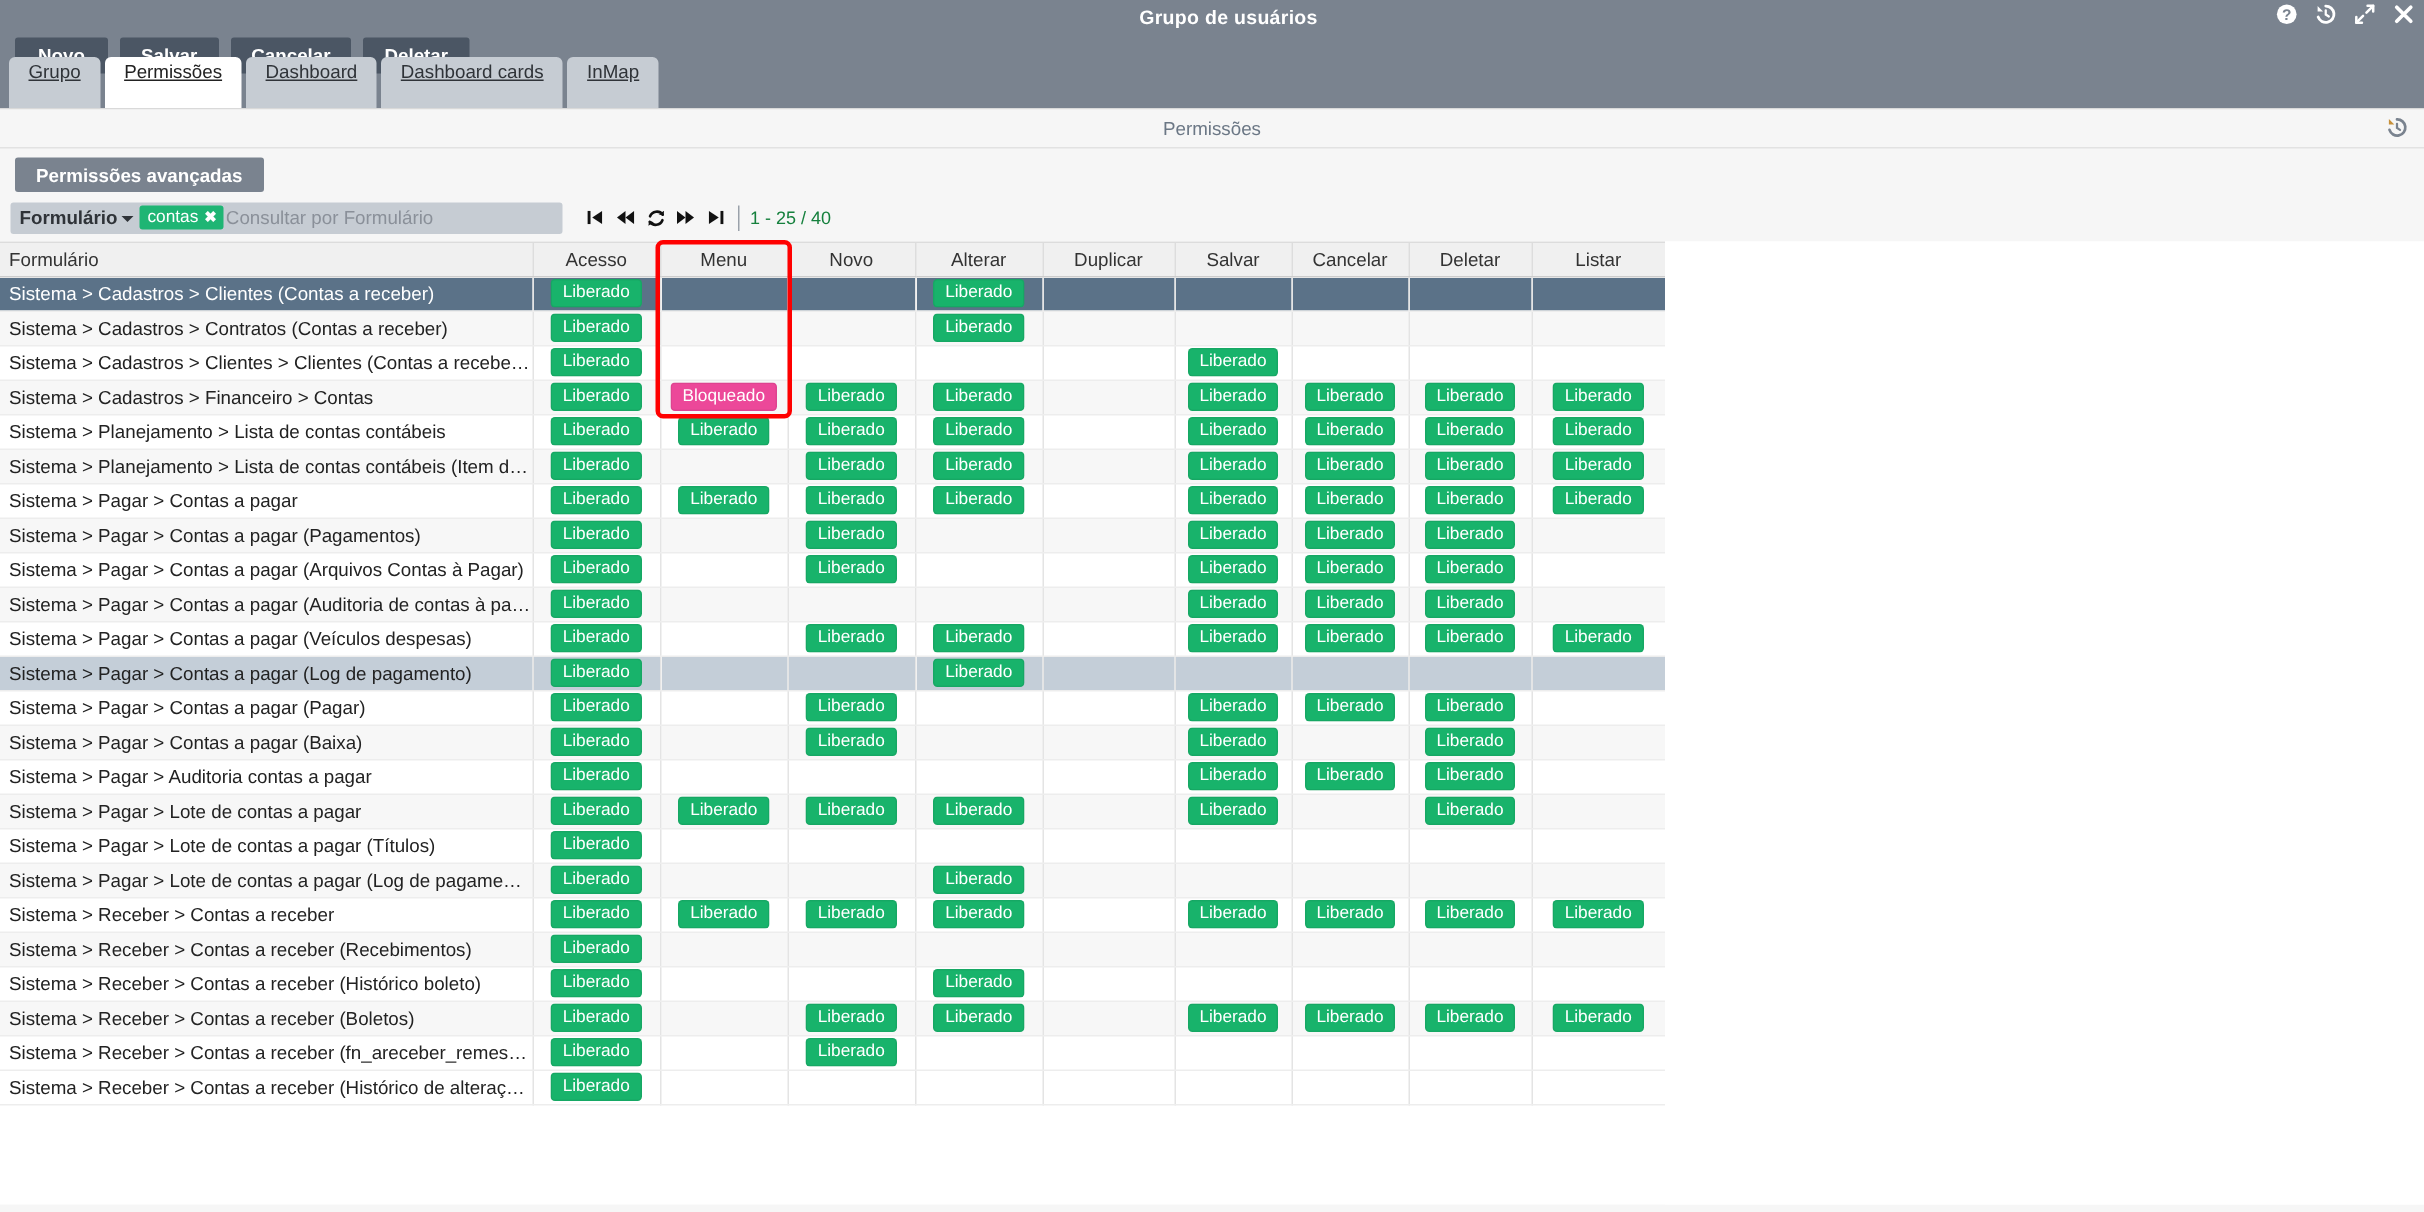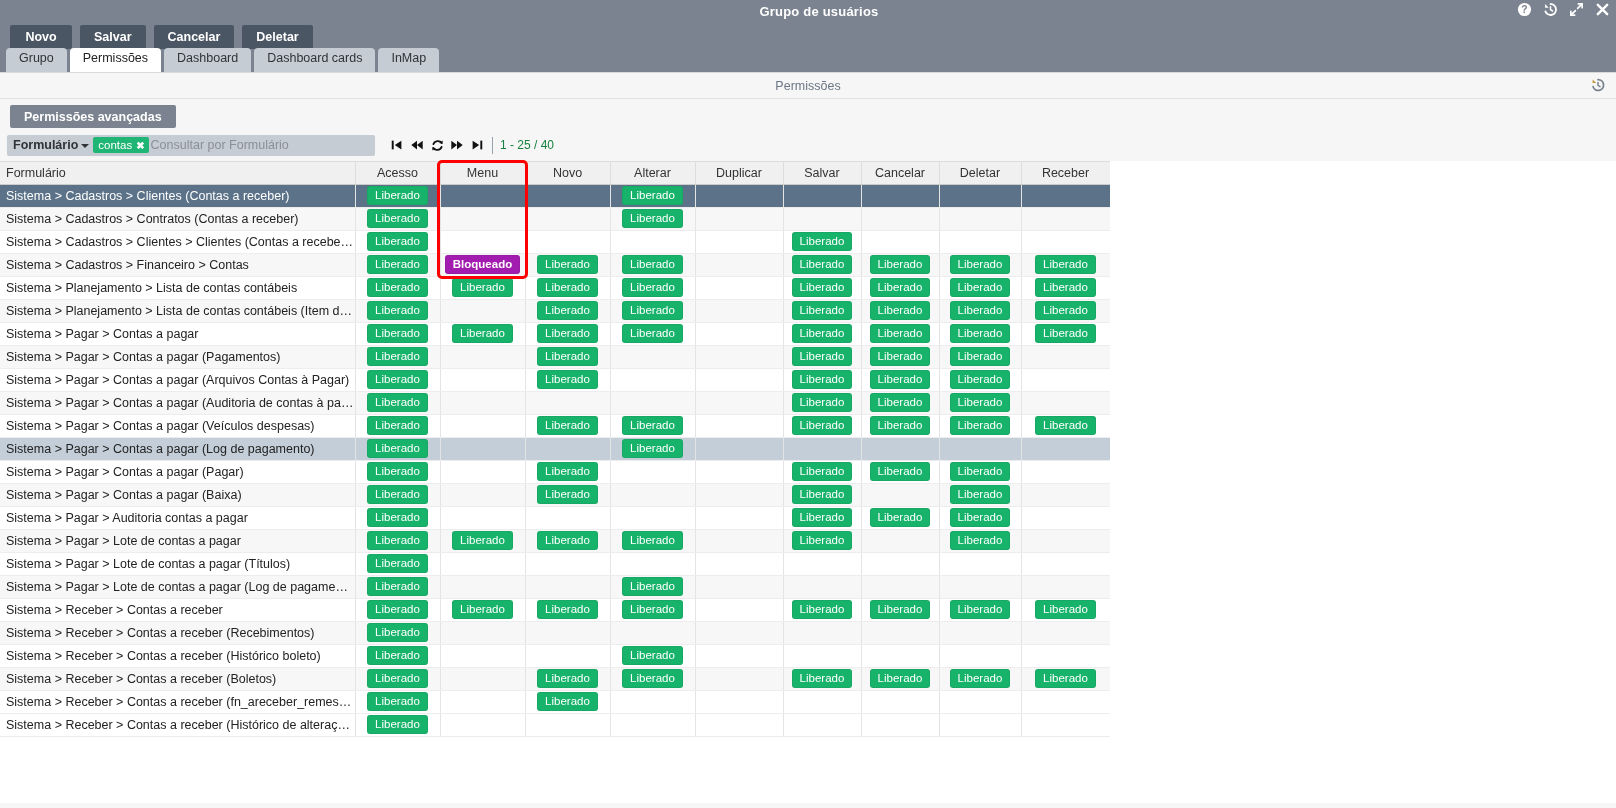--- a/index.html
+++ b/index.html
@@ -76,27 +76,28 @@
     height: 22px;
     padding-left: 6px;
     display: flex;
     align-items: flex-end;
     gap: 3px;
     background: #7a838f;
   }
   .tab {
     background: #c6ccd3;
     color: #2f3338;
-    height: 24px;
+    height: 34px;
     padding: 0 13px;
     font-size: 12.5px;
     line-height: 21px;
     border-radius: 4px 4px 0 0;
     cursor: pointer;
     white-space: nowrap;
+    text-decoration: underline;
   }
   .tab.active {
     background: #ffffff;
     color: #222;
   }
 
   
   .content {
     position: relative;
     background: #f6f6f6;
@@ -281,21 +282,21 @@
     min-width: 58px;
     padding: 2px 7px;
     font-size: 11.5px;
     border-radius: 3px;
     color: #ffffff;
     line-height: 13px;
     cursor: pointer;
     border: 1px solid rgba(0,0,0,0.06);
   }
   .badge.ok { background: #18b36b; }
-  .badge.block { background: #a21caf; font-weight: bold; }
+  .badge.block { background: #ec4899; }
 
   
   .highlight-box {
     position: absolute;
     border: 3px solid #ff0000;
     border-radius: 5px;
     pointer-events: none;
     z-index: 20;
   }
 
@@ -450,21 +451,21 @@
             <tr>
               <th class="col-form">Formulário</th>
               <th>Acesso</th>
               <th>Menu</th>
               <th>Novo</th>
               <th>Alterar</th>
               <th>Duplicar</th>
               <th>Salvar</th>
               <th>Cancelar</th>
               <th>Deletar</th>
-              <th>Receber</th>
+              <th>Listar</th>
             </tr>
           </thead>
           <tbody id="perm-body">
               <tr class="row-selected">
                 <td class="col-form">Sistema &gt; Cadastros &gt; Clientes (Contas a receber)</td>
                 <td><span class="badge ok">Liberado</span></td>
                 <td></td>
                 <td></td>
                 <td><span class="badge ok">Liberado</span></td>
                 <td></td>

